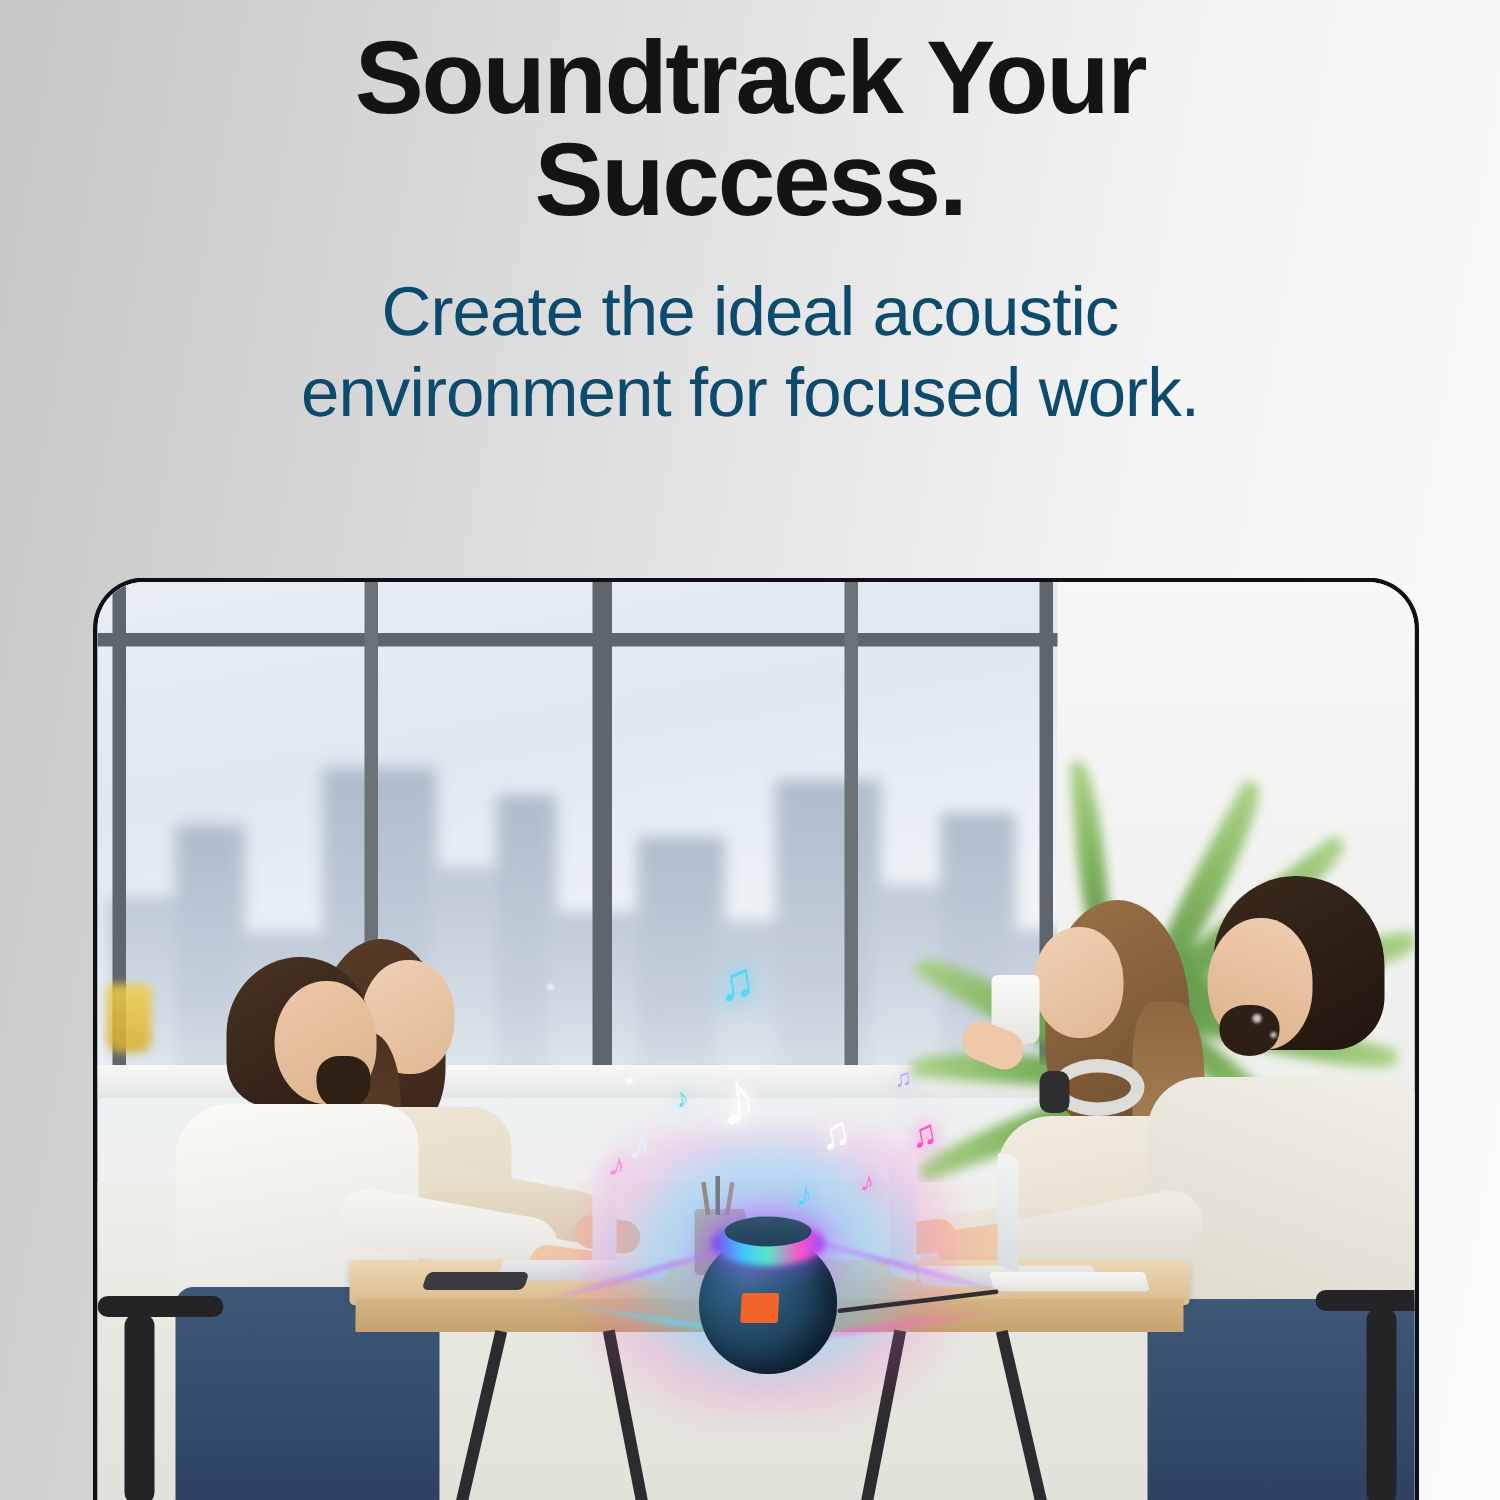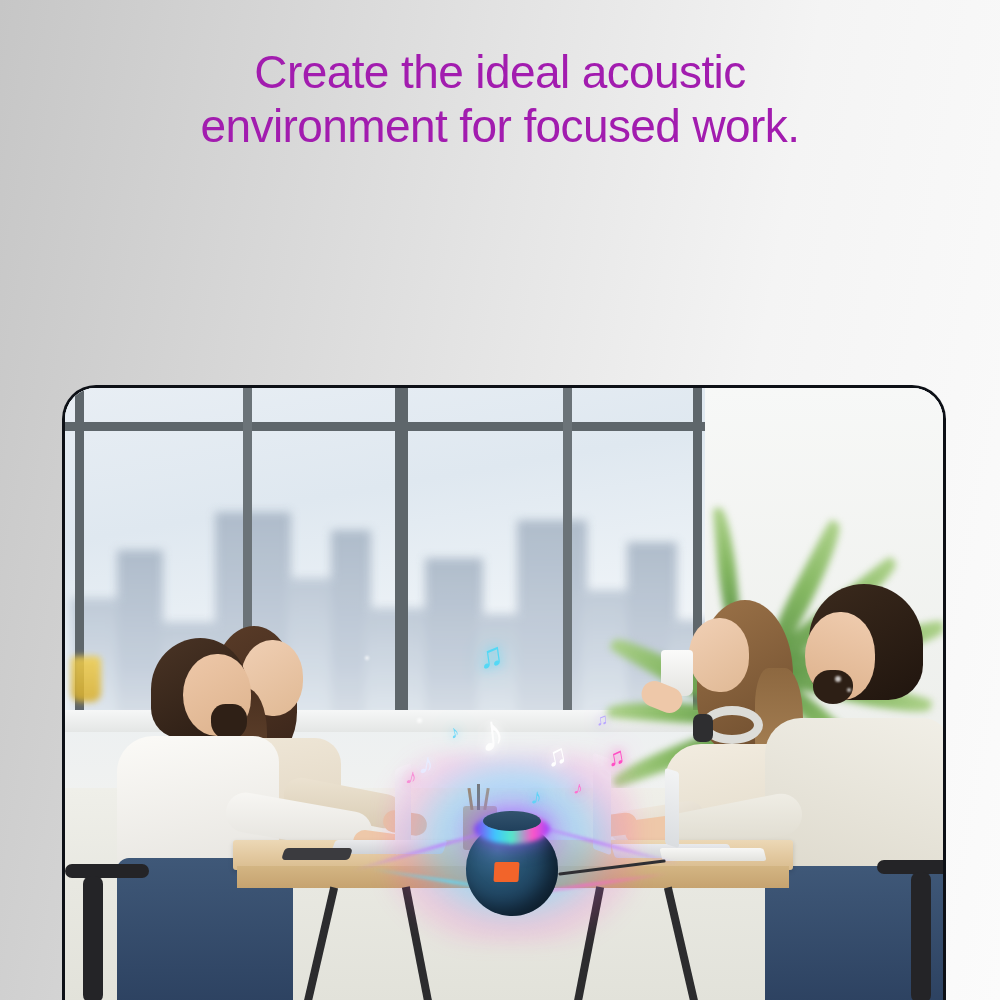--- a/index.html
+++ b/index.html
@@ -13,21 +13,21 @@
   
   .promo-header { width:1000px; padding-top:18px; text-align:center; }
   .promo-title {
     font-size:69px; font-weight:bold; line-height:0.98;
     letter-spacing:-1.5px; color:#141414;
     font-family:"Liberation Sans", sans-serif;
     white-space:pre-line;
   }
   .promo-sub {
     margin-top:27px; font-size:46px; font-weight:400; line-height:1.18;
-    color:#a21caf; letter-spacing:-0.6px; white-space:pre-line;
+    color:#0c4a6e; letter-spacing:-0.6px; white-space:pre-line;
   }
 
   
   .photo-card {
     position:absolute; left:62px; top:385px; width:884px; height:615px;
     border:3px solid #0d1016; border-bottom:none;
     border-radius:34px 34px 0 0; overflow:hidden;
     background:#eef2f4;
   }
   .photo-inner { position:absolute; inset:0; overflow:hidden; }
@@ -116,20 +116,22 @@
   .note { position:absolute; font-weight:bold; line-height:1;
     text-shadow:0 0 10px currentColor, 0 0 22px currentColor; user-select:none; }
 
   .sparkle { position:absolute; border-radius:50%; background:#fff; opacity:.75;
     filter:blur(1px); }
 </style>
 </head>
 <body>
 
 <div class="promo-header">
+  <div class="promo-title">Soundtrack Your
+Success.</div>
   <div class="promo-sub">Create the ideal acoustic
 environment for focused work.</div>
 </div>
 
 <div class="photo-card">
   <div class="photo-inner">
 
     <div class="wall-bg"></div>
     <div class="sky"></div>
 

